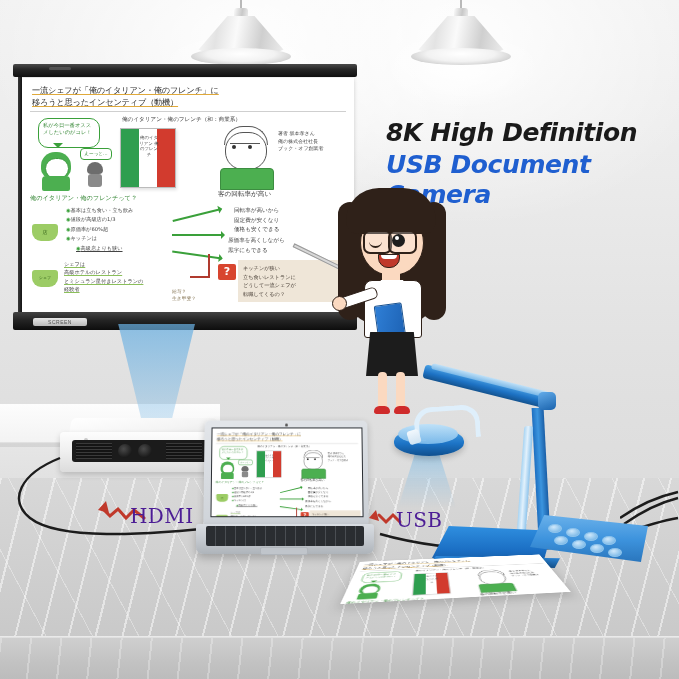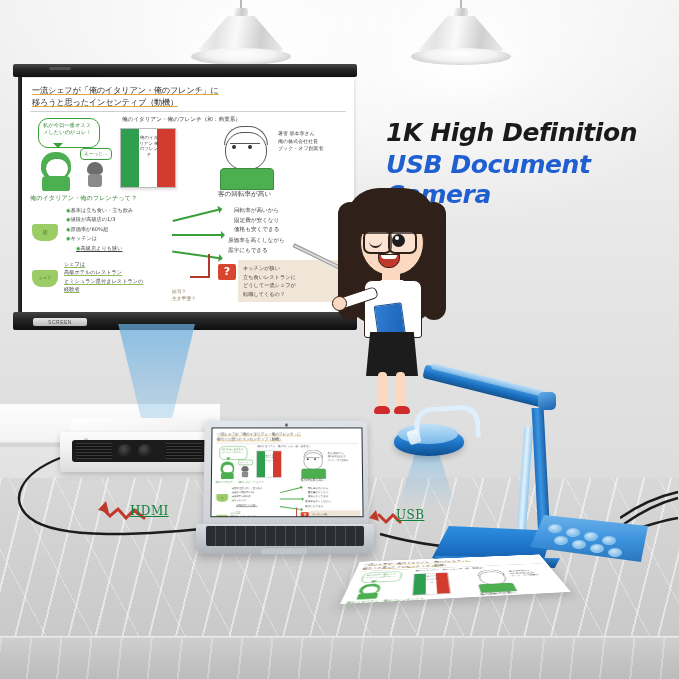--- a/index.html
+++ b/index.html
@@ -352,23 +352,22 @@
     font-family:"DejaVu Sans",sans-serif;font-weight:bold;font-style:italic;
     font-size:25px;color:#1a1a1a;letter-spacing:-.4px;line-height:30px;
   }
   .hl2{
     font-family:"DejaVu Sans",sans-serif;font-weight:bold;font-style:italic;
     font-size:25px;color:#1f5fd0;letter-spacing:-.4px;line-height:30px;margin-top:2px;
   }
 
   
   .lbl{
-    position:absolute;font-family:"DejaVu Serif",serif;font-size:12px;color:#15803d;
+    position:absolute;font-family:"DejaVu Serif",serif;font-size:20px;color:#4c1d95;
     letter-spacing:.4px;
-    text-decoration:underline;
   }
 
   
   .person{position:absolute;left:330px;top:186px;width:122px;height:228px;}
   .p-hair-back{
     position:absolute;left:14px;top:4px;width:94px;height:136px;
     background:#2f2119;border-radius:47px 47px 38px 38px;
   }
   .p-face{
     position:absolute;left:30px;top:24px;width:62px;height:64px;border-radius:31px/33px;
@@ -530,21 +529,21 @@
 生き甲斐？</div>
       </div>
     </div>
     <div class="screen-bottom"></div>
     <div class="screen-badge">SCREEN</div>
   </div>
 
   <div class="beam-poly"></div>
 
   <div class="headline">
-    <div class="hl1">1K High Definition</div>
+    <div class="hl1">8K High Definition</div>
     <div class="hl2">USB Document Camera</div>
   </div>
 
   <div class="person">
     <div class="p-pointer"></div>
     <div class="p-hair-back"></div>
     <div class="p-hair-side" style="left:8px;"></div>
     <div class="p-hair-side" style="left:92px;"></div>
     <div class="p-face"></div>
     <div class="p-hair-front"></div>

